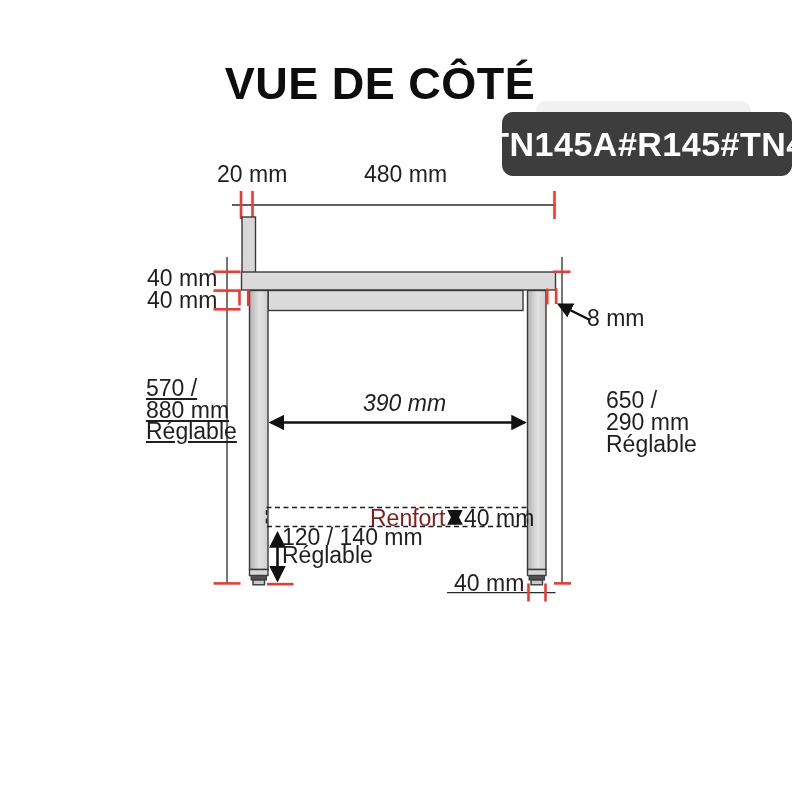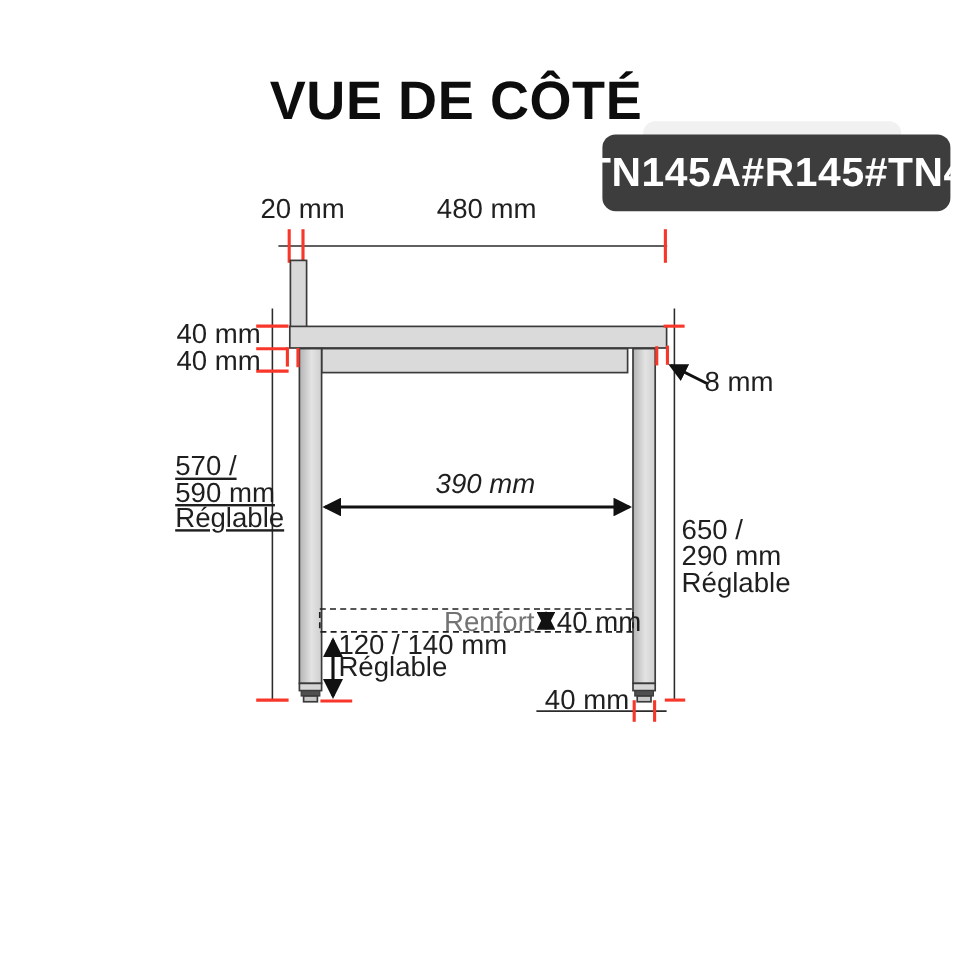--- a/index.html
+++ b/index.html
@@ -1,31 +1,31 @@
 <!DOCTYPE html>
 <html><head>
 <meta charset="utf-8">
 <style>
   html,body{margin:0;padding:0;width:800px;height:800px;background:#ffffff;overflow:hidden;}
   body{font-family:"Liberation Sans", sans-serif;color:#1f1f1f;position:relative;}
   .abs{position:absolute;}
   .lbl{font-size:23px;line-height:20px;color:#1f1f1f;white-space:nowrap;}
-  .muted{color:#737373;}
+  .muted{color:#7f1d1d;}
   #title{top:58px;left:0;width:760px;text-align:center;font-size:45px;font-weight:900;letter-spacing:.5px;color:#0d0d0d;}
   #badge-shadow{left:536px;top:101px;width:215px;height:38px;background:#f1f1f1;border-radius:10px;}
   #badge{left:502px;top:112px;width:290px;height:64px;background:#3d3d3d;border-radius:11px;
          display:flex;align-items:center;justify-content:center;}
   #badge span{color:#ffffff;font-size:34px;font-weight:bold;letter-spacing:.5px;}
   #dim-20mm{left:217px;top:164px;}
   #dim-480mm{left:364px;top:164px;}
   #dim-40-top{left:147px;top:268px;}
   #dim-40-rail{left:147px;top:290px;}
   #dim-15mm{left:587px;top:308px;}
   #left-height{left:146px;top:378px;line-height:21.5px;text-decoration:underline;}
-  #right-height{left:568px;top:389px;line-height:22px;margin-top:41px;}
+  #right-height{left:606px;top:389px;line-height:22px;}
   #dim-390mm{left:363px;top:393px;font-style:italic;}
   #renfort-label{left:370px;top:508px;}
   #renfort-40mm{left:464px;top:508px;}
   #foot-height{left:282px;top:528px;line-height:18px;}
   #dim-40-bottom{left:454px;top:573px;}
   svg{position:absolute;left:0;top:0;}
 </style>
 </head>
 <body>
 
@@ -102,21 +102,21 @@
 </div>
 
 <div id="dim-20mm" class="abs lbl">20 mm</div>
 <div id="dim-480mm" class="abs lbl">480 mm</div>
 <div id="dim-40-top" class="abs lbl">40 mm</div>
 <div id="dim-40-rail" class="abs lbl">40 mm</div>
 <div id="dim-15mm" class="abs lbl">8 mm</div>
 
 <div id="left-height" class="abs lbl">
   <div>570 /</div>
-  <div>590 mm</div>
+  <div>880 mm</div>
   <div>Réglable</div>
 </div>
 
 <div id="right-height" class="abs lbl">
   <div>650 /</div>
   <div>290 mm</div>
   <div>Réglable</div>
 </div>
 
 <div id="dim-390mm" class="abs lbl">390 mm</div>

